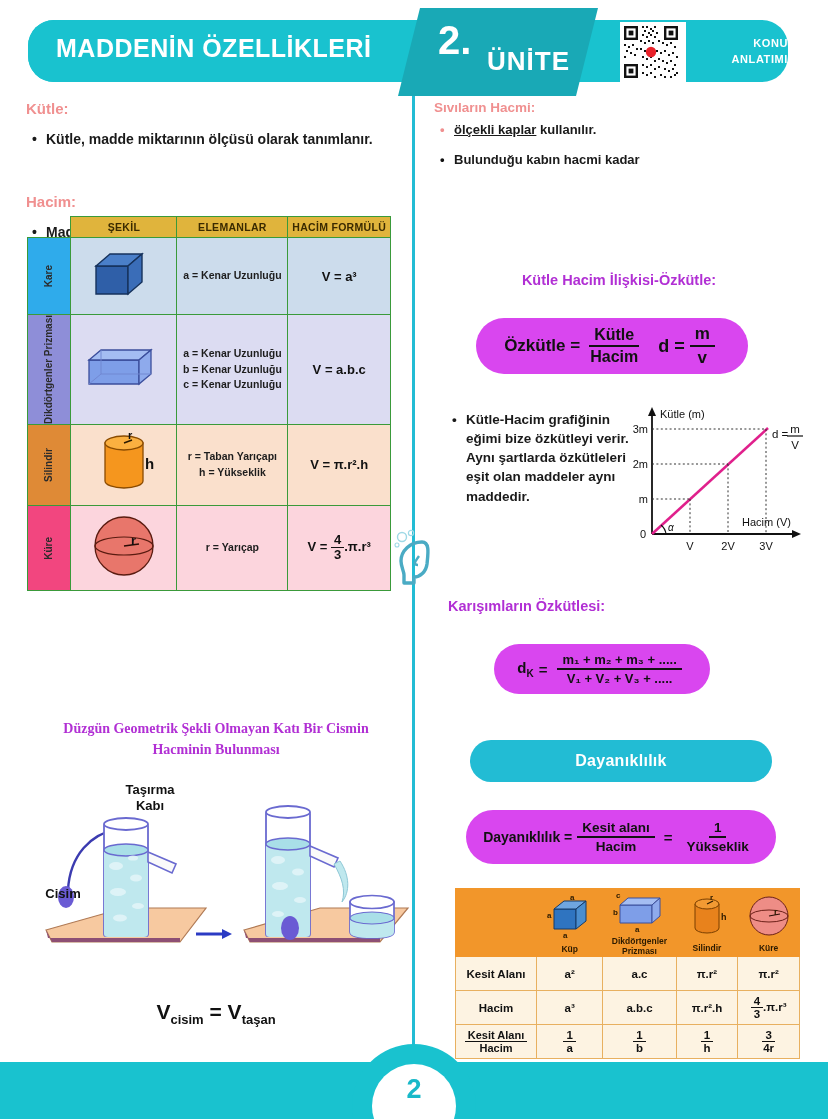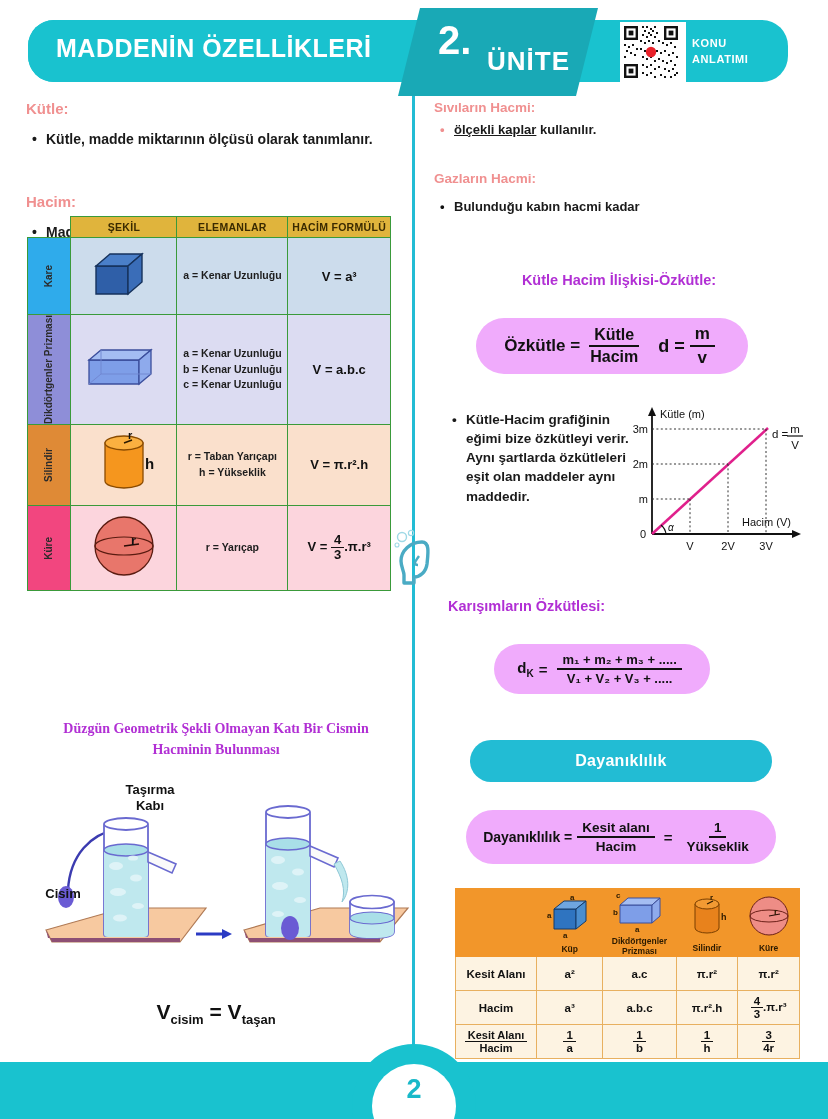--- a/index.html
+++ b/index.html
@@ -38,21 +38,21 @@
   .unit-word{
     position:absolute;left:487px;top:38px;
     font-size:26px;font-weight:bold;color:#ffffff;letter-spacing:1px;
   }
   .qr{
     position:absolute;left:620px;top:14px;width:62px;height:60px;
     background:#ffffff;padding:2px;
   }
   .qr svg{display:block}
   .konu{
-    position:absolute;left:692px;top:28px;width:96px;text-align:left;
+    position:absolute;left:692px;top:28px;width:96px;text-align:right;
     font-size:11px;font-weight:bold;color:#ffffff;line-height:1.45;
     letter-spacing:.6px;
   }
 
   
   .divider{position:absolute;left:412px;top:96px;width:3px;height:960px;background:#22bcd4;}
   .head-icon{position:absolute;left:392px;top:528px;width:46px;height:62px;}
 
   
   .col-l{position:absolute;left:20px;top:100px;width:382px;}
@@ -88,21 +88,21 @@
   .ph2{color:#b12fd4;font-size:14.5px;font-weight:bold;}
 
   
   .exp{position:absolute;left:20px;top:782px;width:392px;height:200px;}
   .exp-lbl{position:absolute;font-size:13px;font-weight:bold;color:#111;text-align:center;line-height:1.25;}
   .vform{position:absolute;left:20px;top:1000px;width:392px;text-align:center;
          font-size:21px;font-weight:bold;color:#111;}
   .vform sub{font-size:13px;}
 
   
-  .pill{background:#f0abfc;border-radius:30px;display:flex;align-items:center;justify-content:center;}
+  .pill{background:#d946ef;border-radius:30px;display:flex;align-items:center;justify-content:center;}
   .teal-pill{background:#22bcd4;border-radius:26px;color:#fff;text-align:center;
              font-size:16px;font-weight:bold;letter-spacing:.3px;}
 
   .frac{display:inline-flex;flex-direction:column;align-items:center;vertical-align:middle;margin:0 5px;}
   .frac .num{border-bottom:2px solid #111;padding:0 5px 1px;}
   .frac .den{padding:1px 5px 0;}
 
   
   .graph{position:absolute;left:628px;top:404px;width:180px;height:152px;}
 
@@ -406,21 +406,20 @@
   <span>V</span><sub>cisim</sub><span> = </span><span>V</span><sub>taşan</sub>
 </div>
 
 <div class="col-r">
   <div class="sect-h sm">Sıvıların Hacmi:</div>
   <div class="bullet sm">
     <span class="dot">•</span>
     <span><u class="ul">ölçekli kaplar</u><span> kullanılır.</span></span>
   </div>
 
-  <div class="sect-h sm" style="margin-top:32px">Gazların Hacmi:</div>
   <div class="bullet sm" style="margin-top:12px">
     <span class="dot" style="color:#111">•</span>
     <span>Bulunduğu kabın hacmi kadar</span>
   </div>
 </div>
 
 <div class="ph2" style="position:absolute;left:428px;top:272px;width:382px;text-align:center;">Kütle Hacim İlişkisi-Özkütle:</div>
 <div class="pill" style="position:absolute;left:476px;top:318px;width:272px;height:56px;">
   <span style="font-size:17px;font-weight:bold;color:#111;">Özkütle =</span>
   <span class="frac" style="font-size:16px;font-weight:bold;color:#111;">

